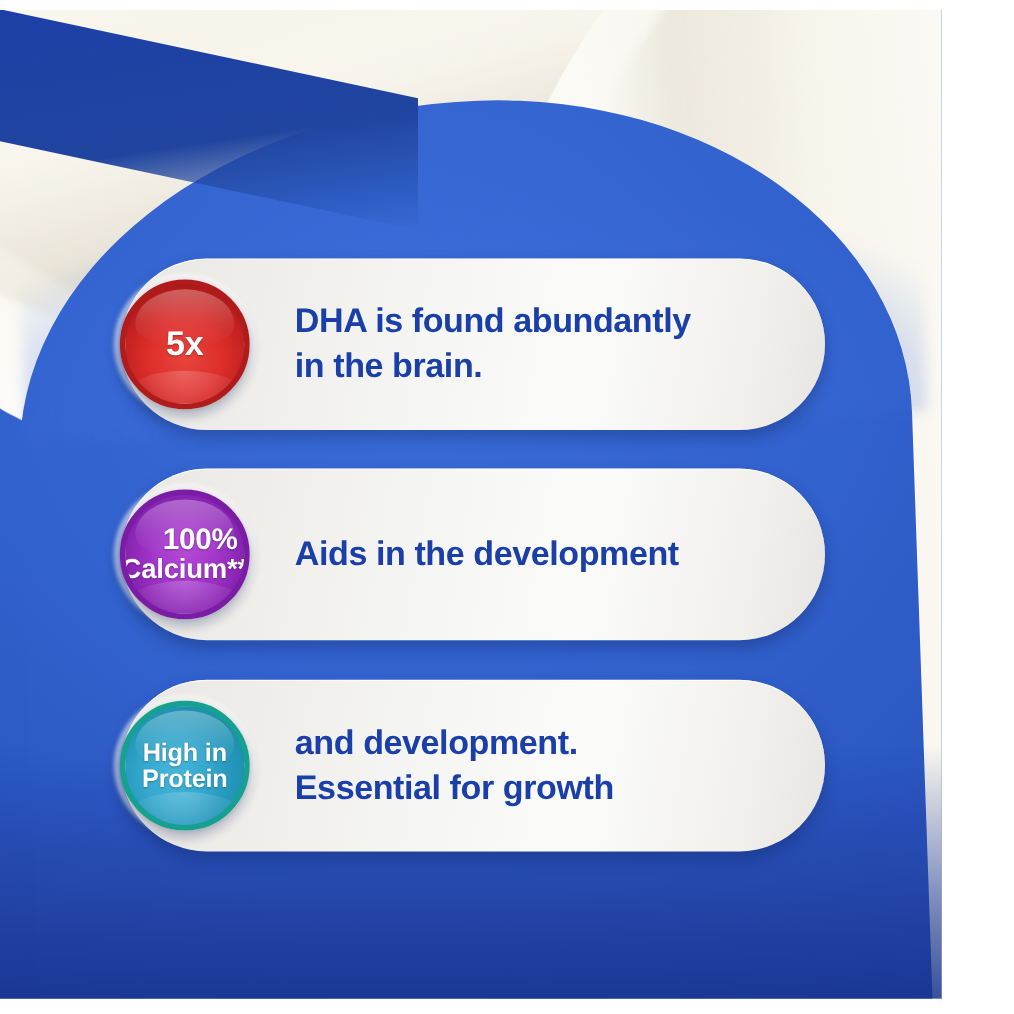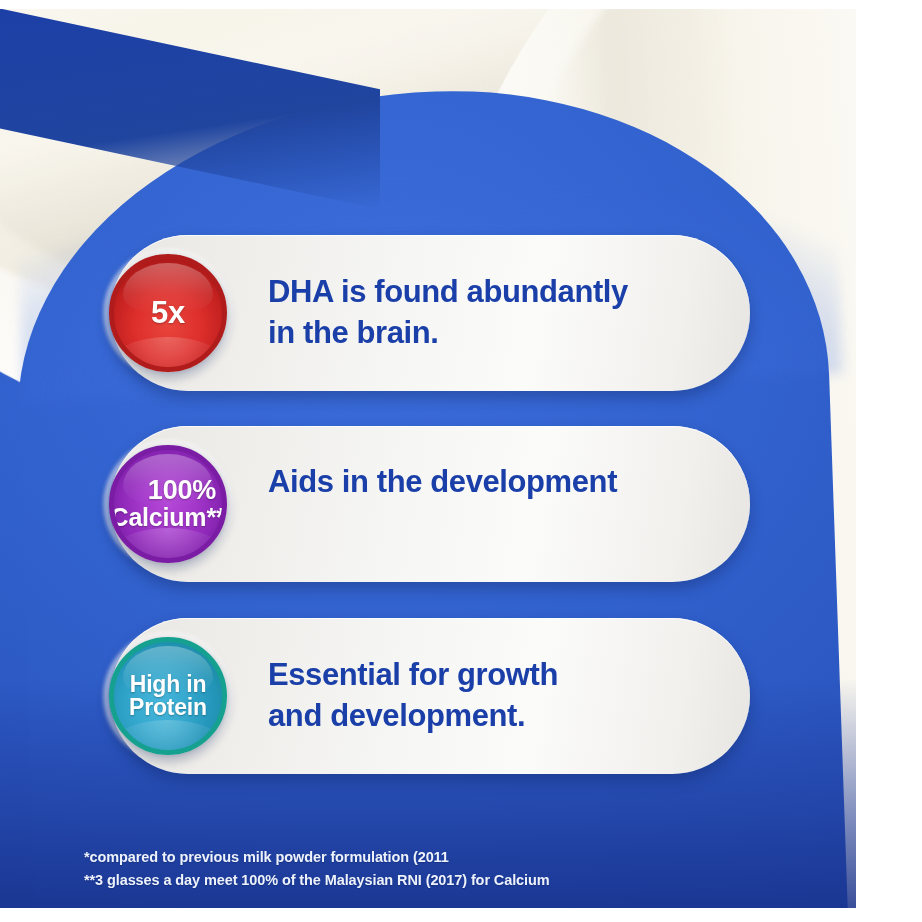--- a/index.html
+++ b/index.html
@@ -213,21 +213,21 @@
     position:absolute;
     left:268px;
     width:470px;
     color:#1A3FA8;
     font-weight:bold;
     font-size:31px;
     line-height:1.32;
     letter-spacing:-0.4px;
   }
   .ct-1 { top:272px; }
-  .ct-2 { top:462px; }
+  .ct-2 { top:484px; }
   .ct-3 { top:655px; }
   .card-text div { white-space:nowrap; }
 
   
   .footnotes {
     position:absolute;
     left:84px; top:846px;
     color:#eef2fb;
     font-size:14.5px;
     font-weight:bold;
@@ -281,24 +281,20 @@
     </div>
 
     <div class="card-text ct-1">
       <div>DHA is found abundantly</div>
       <div>in the brain.</div>
     </div>
     <div class="card-text ct-2">
       <div>Aids in the development</div>
     </div>
     <div class="card-text ct-3">
+      <div>and development.</div>
       <div>Essential for growth</div>
-      <div>and development.</div>
     </div>
 
   </div>
 
-  <div class="footnotes">
-    <div>*compared to previous milk powder formulation (2011</div>
-    <div>**3 glasses a day meet 100% of the Malaysian RNI (2017) for Calcium</div>
-  </div>
 
 </div>
 
 </body></html>

